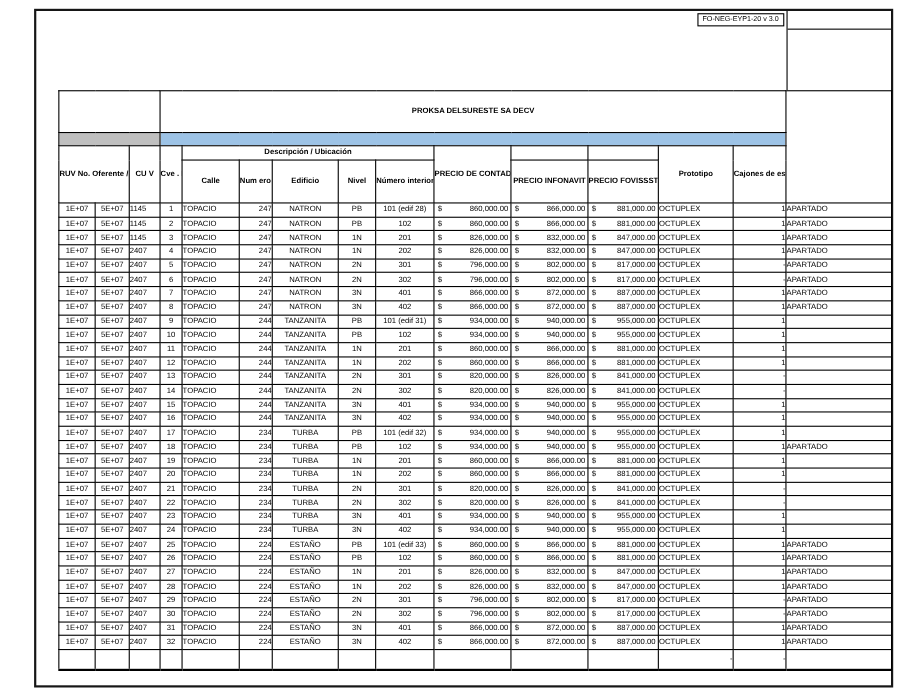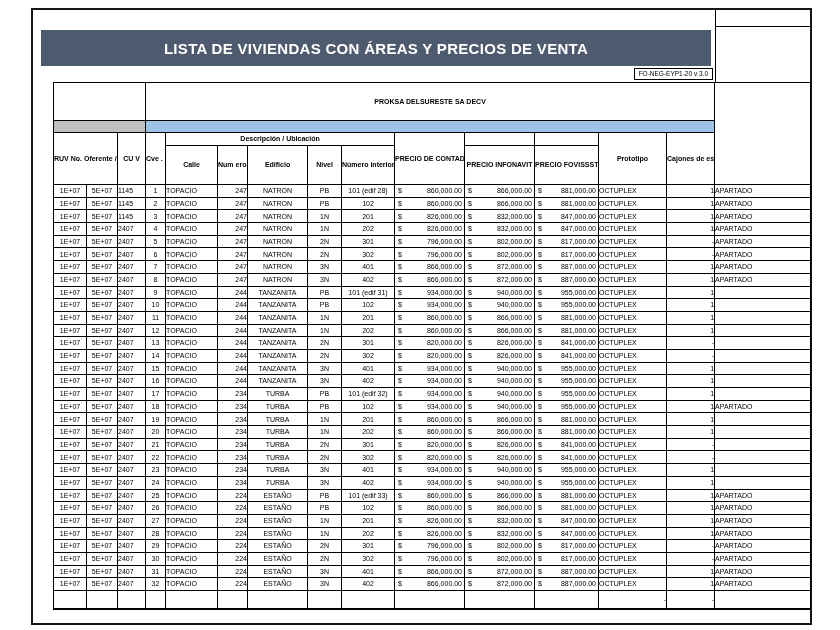--- a/index.html
+++ b/index.html
@@ -40,23 +40,20 @@
   tr.foot{height:18px;}
   tr.foot td{border-bottom-width:2px;}
   td.dash-r{text-align:right;padding-right:7px;font-size:7px;}
 </style>
 </head>
 <body>
 
 <div class="frame">
   <div class="upper">
     <div class="upper-main">
-      <div class="titlebar">
-        <span>LISTA DE VIVIENDAS CON ÁREAS Y PRECIOS DE VENTA</span>
-      </div>
       <div class="fo-row">
         <div class="fo-box">FO-NEG-EYP1-20 v 3.0</div>
       </div>
     </div>
     <div class="upper-right">
       <div class="top-box"></div>
     </div>
   </div>
 
   <table class="sheet">

